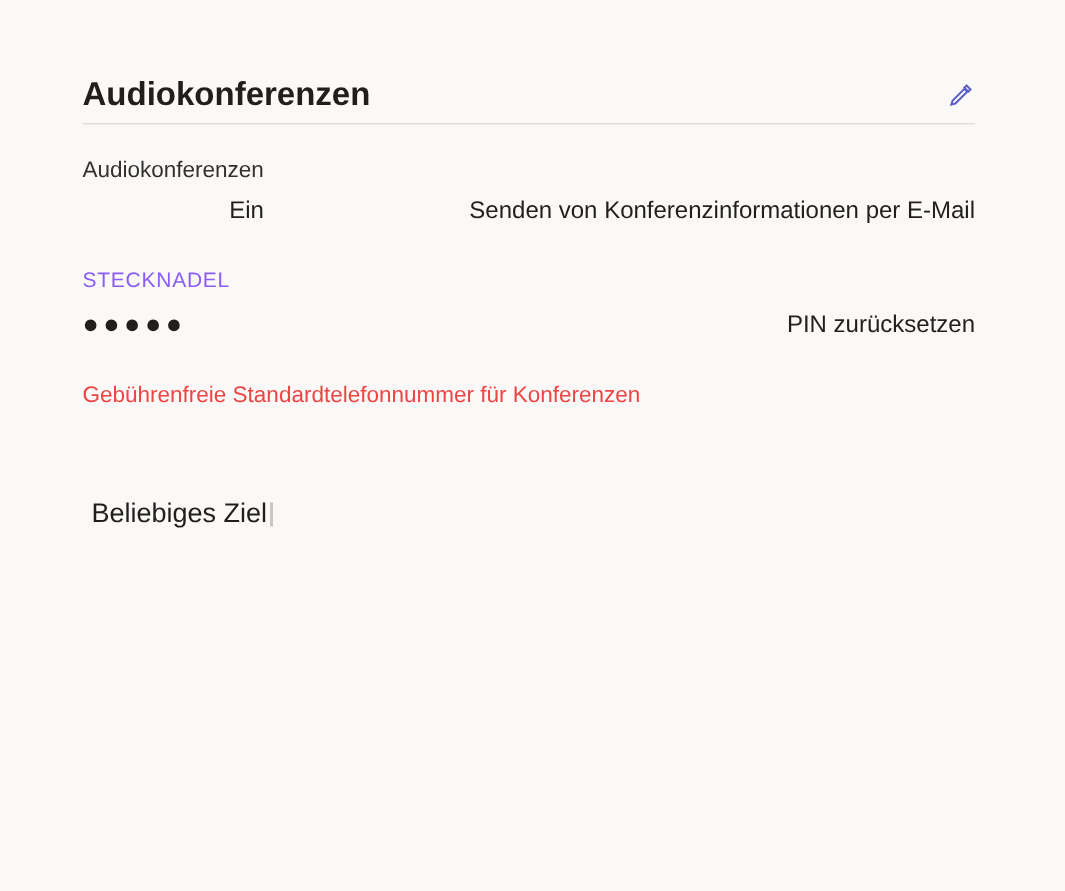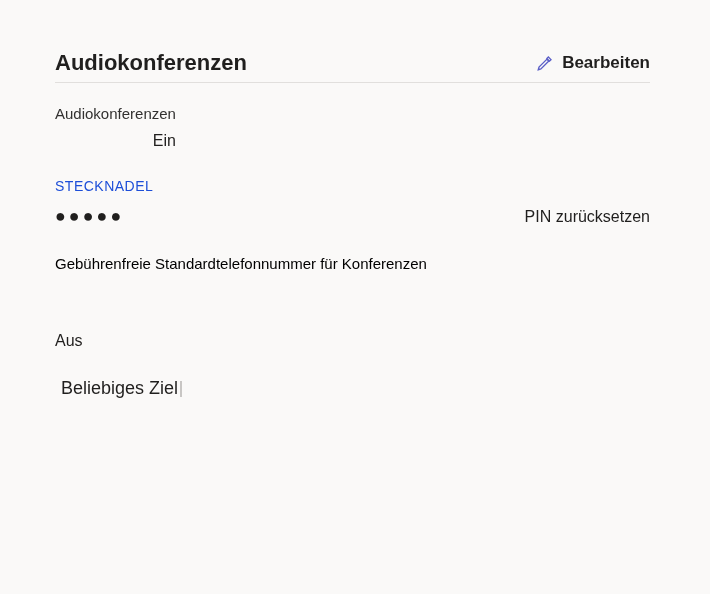--- a/index.html
+++ b/index.html
@@ -65,21 +65,21 @@
     .right-text {
       font-size: 16px;
       color: #201f1e;
       font-weight: 400;
     }
     .pin-section {
       margin-bottom: 28px;
     }
     .pin-label {
       font-size: 14px;
-      color: #1d4ed8;
+      color: #8b5cf6;
       letter-spacing: 0.5px;
       margin-bottom: 12px;
       margin-top: 13px;
     }
     .pin-row {
       display: flex;
       justify-content: space-between;
       align-items: center;
     }
     .pin-dots {
@@ -88,21 +88,21 @@
       color: #201f1e;
     }
     .reset-pin {
       font-size: 16px;
       color: #201f1e;
       font-weight: 400;
       cursor: pointer;
     }
     .toll-free-label {
       font-size: 15px;
-      color: #000000;
+      color: #ef4444;
       margin-bottom: 60px;
     }
     .invite-section {
       margin-bottom: 28px;
     }
     .invite-label {
       font-size: 15px;
       color: #323130;
       margin-bottom: 12px;
     }
@@ -147,40 +147,39 @@
   </style>
 </head>
 <body>
 
 <div class="header-row">
   <h2 class="section-title">Audiokonferenzen</h2>
   <div class="edit-link">
     <svg viewBox="0 0 24 24">
       <path d="M3 21l3.5-1 11-11-2.5-2.5-11 11L3 21z M14 6.5l2.5 2.5 M16.5 4l3.5 3.5-2 2-3.5-3.5 2-2z"></path>
     </svg>
-    <span>Bearbeiten</span>
   </div>
 </div>
 
 <div class="row-pair">
   <div>
     <div class="field-label">Audiokonferenzen</div>
     <div class="field-value">Ein</div>
   </div>
+  <div class="right-text">Senden von Konferenzinformationen per E-Mail</div>
 </div>
 
 <div class="pin-section">
   <div class="pin-label">STECKNADEL</div>
   <div class="pin-row">
     <div class="pin-dots">●●●●●</div>
     <div class="reset-pin">PIN zurücksetzen</div>
   </div>
 </div>
 
 <div class="toll-free-label">Gebührenfreie Standardtelefonnummer für Konferenzen</div>
 
 <div class="invite-section">
-  <div class="invite-value">Aus</div>
 </div>
 
 <div class="dfu-section">
   <div class="dfu-value">Beliebiges Ziel</div>
 </div>
 
 </body></html>

